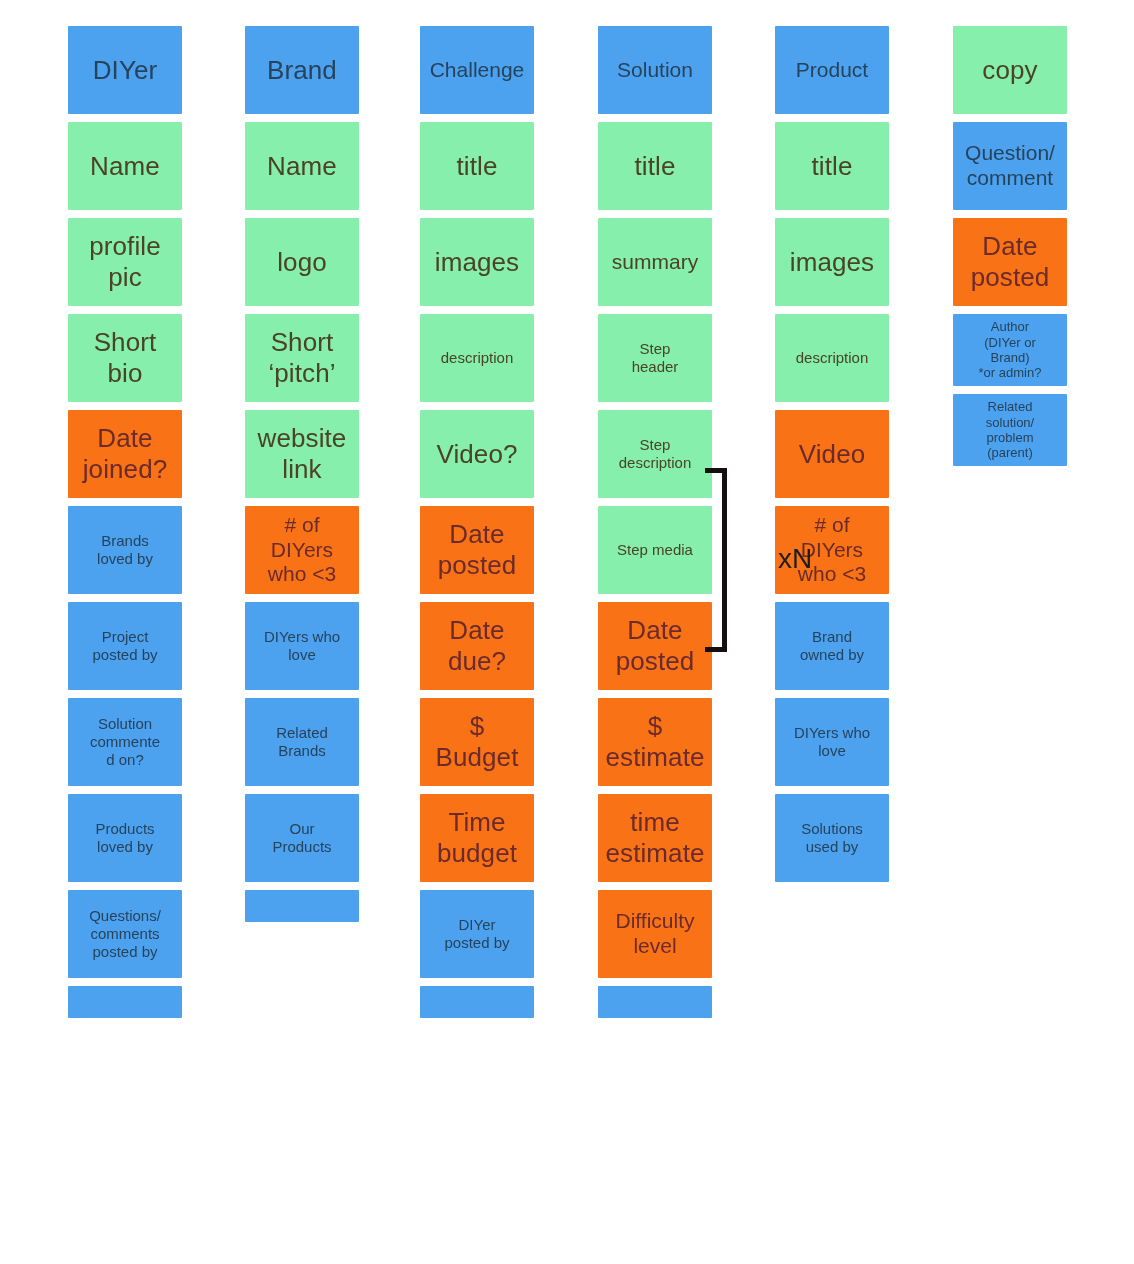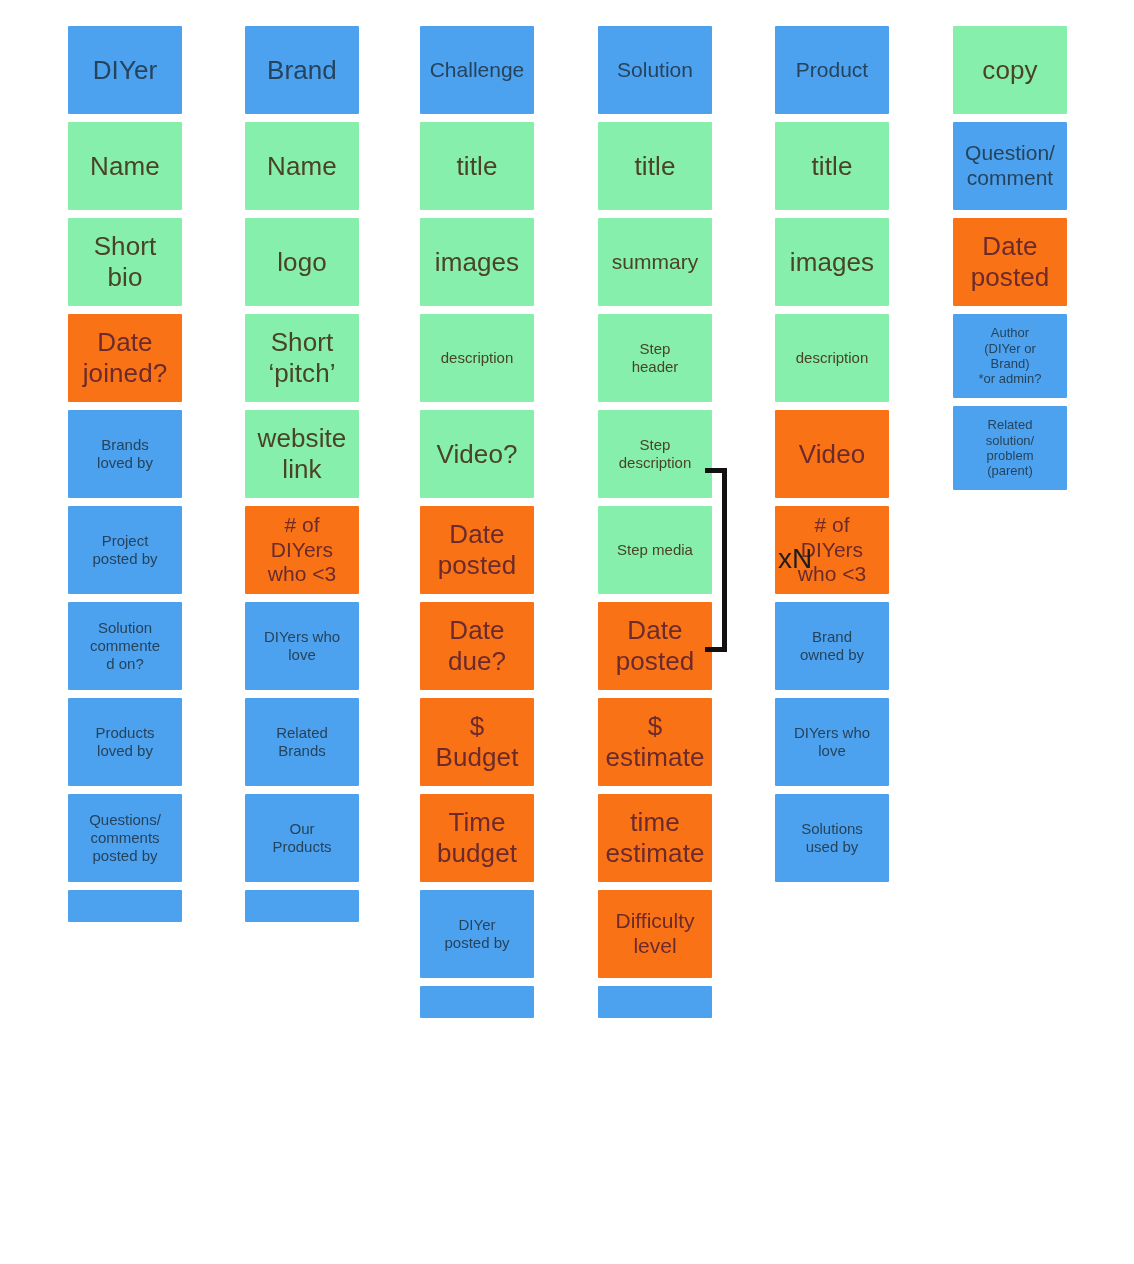--- a/index.html
+++ b/index.html
@@ -42,21 +42,21 @@
   .card.red    { background: #f97316; color: #6b2a2c; }
 
   
   .t-lg  { font-size: 26px; font-weight: 400; letter-spacing: .1px; }
   .t-md  { font-size: 21px; font-weight: 400; }
   .t-sm  { font-size: 15px; font-weight: 400; }
   .t-xs  { font-size: 13px; font-weight: 400; }
 
   
   .h-112 { height: 88px; }
-  .h-100 { height: 84px; }
+  .h-100 { height: 72px; }
   .h-cut { height: 32px; }
 
   
   #repeat-bracket {
     position: absolute;
     left: 705px;
     top: 468px;
     width: 22px;
     height: 184px;
     border-top: 5px solid #14100f;
@@ -74,20 +74,21 @@
   }
 </style>
 </head>
 <body>
 
 <div id="canvas">
 
   <div class="column" id="col-0" style="left:68px;">
       <div class="card blue t-lg h-112">DIYer</div>
       <div class="card yellow t-lg h-112">Name</div>
+      <div class="card yellow t-lg h-112">profile<br>pic</div>
       <div class="card yellow t-lg h-112">Short<br>bio</div>
       <div class="card red t-lg h-112">Date<br>joined?</div>
       <div class="card blue t-sm h-112">Brands<br>loved by</div>
       <div class="card blue t-sm h-112">Project<br>posted by</div>
       <div class="card blue t-sm h-112">Solution<br>commente<br>d on?</div>
       <div class="card blue t-sm h-112">Products<br>loved by</div>
       <div class="card blue t-sm h-112">Questions/<br>comments<br>posted by</div>
       <div class="card blue t-sm h-cut"></div>
     </div>
   <div class="column" id="col-1" style="left:245px;">

